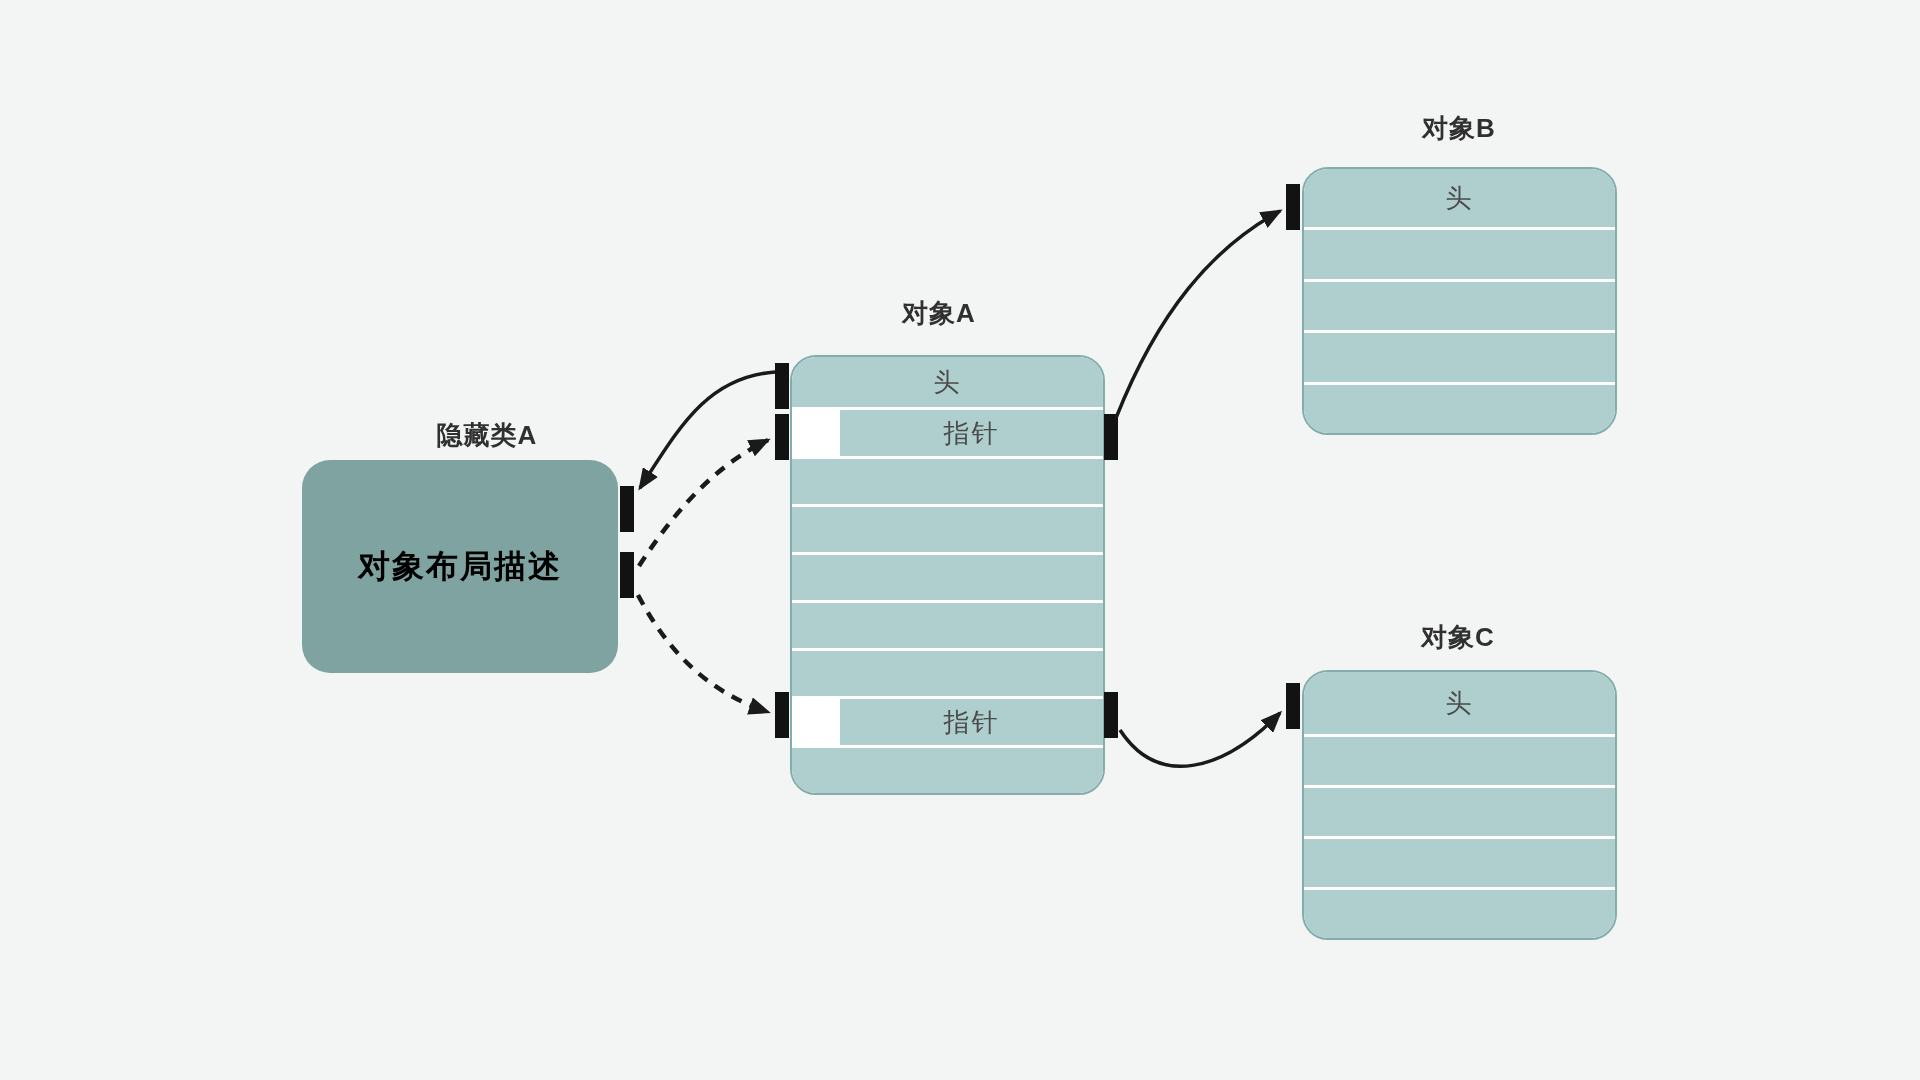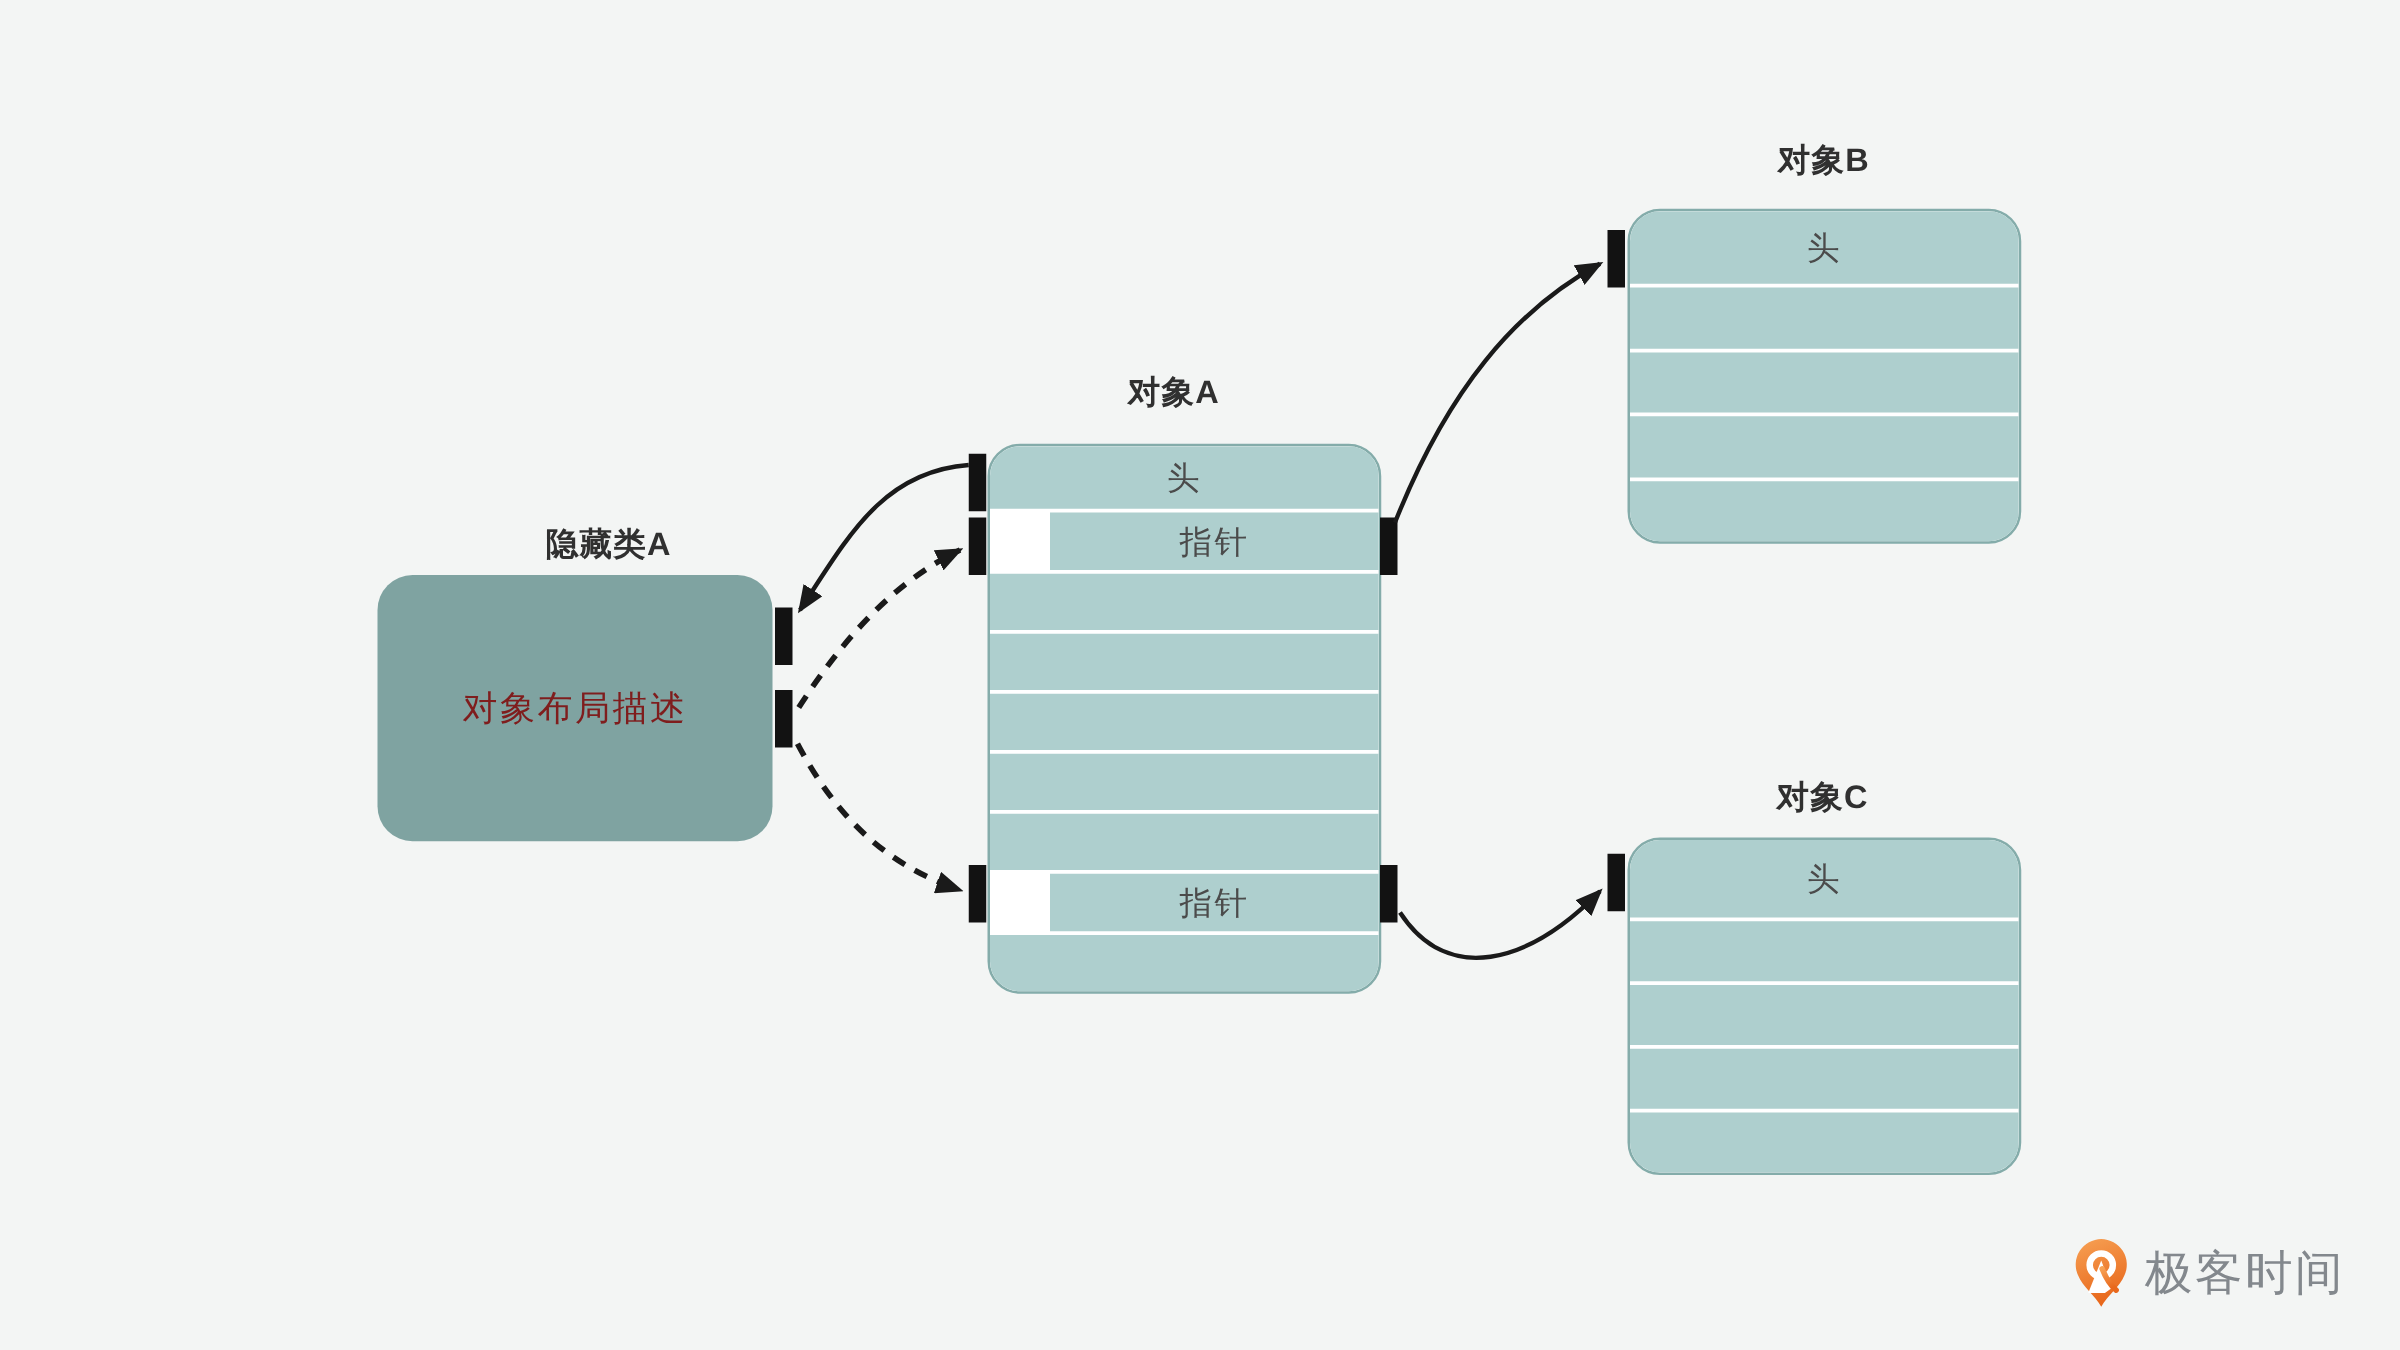--- a/index.html
+++ b/index.html
@@ -11,21 +11,21 @@
   .node-title{
     position:absolute;transform:translateX(-50%);
     font-size:26px;font-weight:700;color:#303030;white-space:nowrap;letter-spacing:1px;
   }
   .hidden-box{
     position:absolute;left:302px;top:460px;width:316px;height:213px;
     background:#7fa3a1;border-radius:28px;
     display:flex;align-items:center;justify-content:center;
   }
   .hidden-box .body-label{
-    color:#7f1d1d;font-size:28px;font-weight:400;letter-spacing:2px;
+    color:#000000;font-size:32px;font-weight:700;letter-spacing:2px;
   }
   .obj-table{
     position:absolute;box-sizing:border-box;
     display:flex;flex-direction:column;gap:3px;
     background:#ffffff;border:2px solid #84acaa;border-radius:26px;overflow:hidden;
   }
   .obj-table .row{
     background:#aecfce;display:flex;align-items:center;justify-content:center;
   }
   .row .row-label{font-size:26px;color:#4b4b4b;letter-spacing:2px;}
@@ -145,29 +145,14 @@
         <path d="M0,0 L22,9 L0,18 Z" fill="#1a1a1a"></path>
       </marker>
     </defs>
     <path class="edge solid" marker-end="url(#ah)" d="M 775 372 C 706 377 678 430 640 488"></path>
     <path class="edge dashed" marker-end="url(#ah)" d="M 639 566 C 674 512 714 466 768 440"></path>
     <path class="edge dashed" marker-end="url(#ah)" d="M 638 595 C 668 652 708 692 768 712"></path>
     <path class="edge solid" marker-end="url(#ah)" d="M 1116 418 C 1158 312 1212 248 1280 211"></path>
     <path class="edge solid" marker-end="url(#ah)" d="M 1120 730 C 1158 788 1222 772 1280 713"></path>
   </svg>
 
-  <div class="logo">
-    <svg width="52" height="60" viewBox="0 0 70 80">
-      <defs>
-        <linearGradient id="og" x1="0" y1="0" x2="0.3" y2="1">
-          <stop offset="0" stop-color="#f7a154"></stop>
-          <stop offset="1" stop-color="#e8681c"></stop>
-        </linearGradient>
-      </defs>
-      <path d="M35,77 C28,64 15,56 10,43 A27.5,27.5 0 1 1 60,43 C55,56 42,64 35,77 Z" fill="url(#og)"></path>
-      <circle cx="35" cy="32" r="12.5" fill="none" stroke="#ffffff" stroke-width="7"></circle>
-      <path d="M21,62 L35,27 L46,57 L39,62 Z" fill="#ffffff"></path>
-      <path d="M36,36 C40,46 44,53 51,59" fill="none" stroke="url(#og)" stroke-width="6" stroke-linecap="round"></path>
-    </svg>
-    <span class="logo-text">极客时间</span>
-  </div>
 
 </div>
 
 </body></html>

